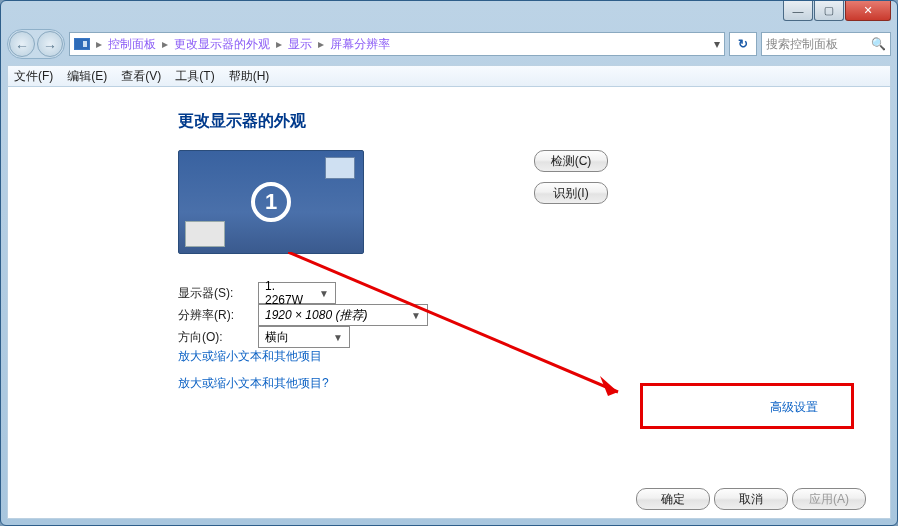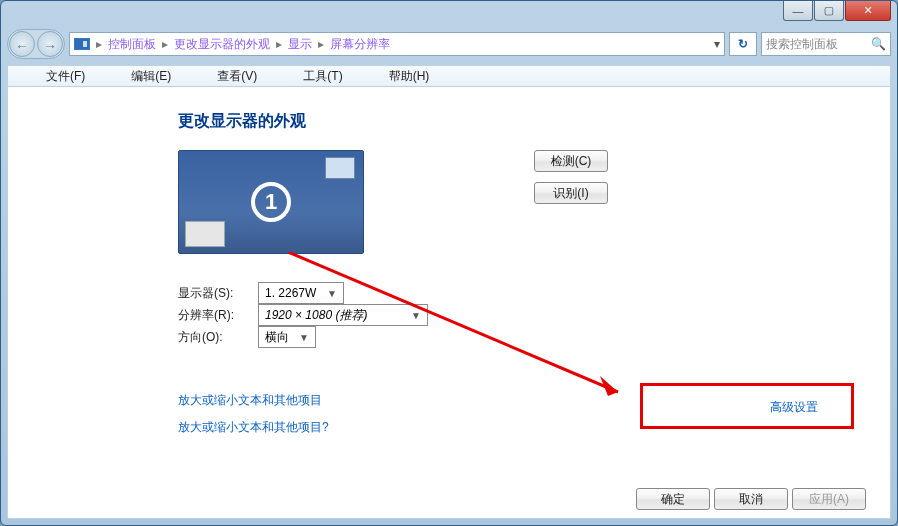--- a/index.html
+++ b/index.html
@@ -138,21 +138,21 @@
     background: linear-gradient(to bottom, #f7fbff, #e8f1f9);
     border: 1px solid #bcd1e2;
     margin-top: 6px;
     height: 22px;
     display: flex;
     align-items: center;
     padding: 0 6px;
     gap: 14px;
     color: #222;
   }
-  .menu-item { cursor: default; margin-left: 32px; }
+  .menu-item { cursor: default; }
 
   .content {
     flex: 1;
     background: #fff;
     border: 1px solid #bcd1e2;
     border-top: none;
     padding: 24px 40px 0 170px;
     position: relative;
   }
 
@@ -202,21 +202,21 @@
     background: #e6e6e6;
     border: 1px solid #9aa;
   }
 
   .side-btns { display: flex; flex-direction: column; gap: 10px; }
   .btn7 {
     min-width: 74px;
     height: 22px;
     padding: 0 10px;
     border: 1px solid #888;
-    border-radius: 3px;
+    border-radius: 10px;
     background: linear-gradient(to bottom, #fdfdfd 0%, #f1f1f1 45%, #e3e3e3 55%, #efefef 100%);
     display: inline-flex;
     align-items: center;
     justify-content: center;
     color: #222;
     font-size: 12px;
   }
   .btn7.disabled { color: #9a9a9a; }
 
   .form {
@@ -231,33 +231,33 @@
     height: 22px;
     border: 1px solid #8a8a8a;
     background: #fff;
     display: inline-flex;
     align-items: center;
     justify-content: space-between;
     padding: 0 6px;
     gap: 8px;
   }
   .combo .arrow { color: #555; font-size: 10px; }
-  .cb-sm { width: 86px; }
+  .cb-sm { width: 78px; }
   .cb-md { width: 170px; font-style: italic; }
-  .cb-xs { width: 58px; }
+  .cb-xs { width: 92px; }
 
   .adv-link {
     position: absolute;
     right: 72px;
     top: 312px;
     color: #0b61c4;
     font-size: 12px;
   }
 
-  .links { margin-top: 44px; }
+  .links { }
   .links a {
     display: block;
     color: #0b61c4;
     text-decoration: none;
     margin-bottom: 10px;
     font-size: 12px;
   }
 
   .footer-btns {
     position: absolute;

